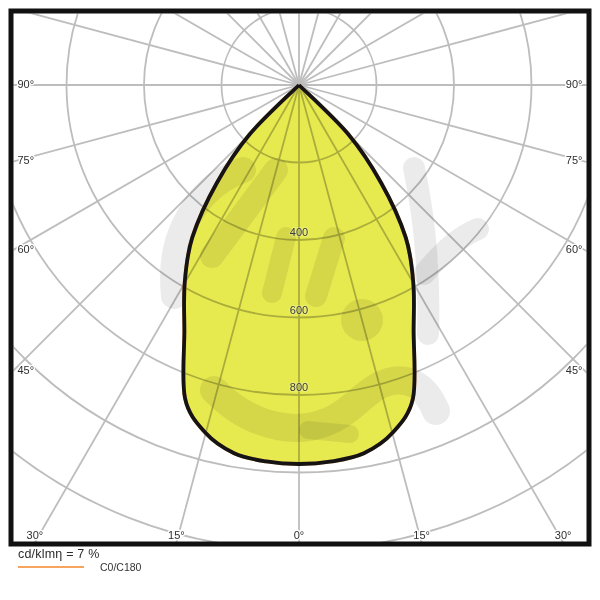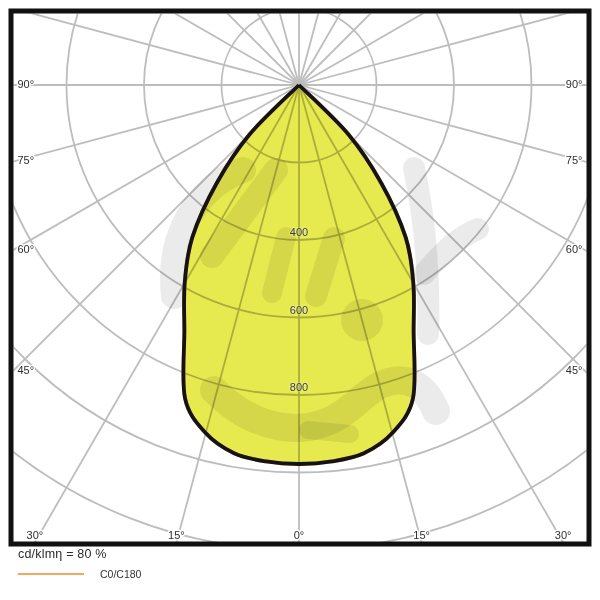--- a/index.html
+++ b/index.html
@@ -18,21 +18,21 @@
   .value-label{
     font-family:"Liberation Sans",sans-serif;
     font-size:11px;
     fill:#3a3a3a;
     paint-order:stroke;
     stroke:rgba(255,255,255,0.25);
     stroke-width:2px;
   }
   .legend{position:absolute;left:18px;top:547px;width:560px;}
   .legend-title{font-size:12.5px;color:#2b2b2b;letter-spacing:.2px;}
-  .legend-rows{margin-top:7px;}
+  .legend-rows{}
   .legend-row{display:flex;align-items:center;height:12px;margin-bottom:1px;}
   .legend-swatch{display:inline-block;width:66px;height:2px;margin-right:16px;background:#999;}
   .legend-label{font-size:10.5px;color:#333;}
 </style>
 </head>
 <body>
 
 <div class="stage">
 
   <svg id="chart-svg" width="600" height="600" viewBox="0 0 600 600">
@@ -103,21 +103,21 @@
         <text x="34.86225184574624" y="538.5" text-anchor="middle" class="tick-label">30°</text>
         <text x="176.41324446276138" y="538.5" text-anchor="middle" class="tick-label">15°</text>
         <text x="299" y="538.5" text-anchor="middle" class="tick-label">0°</text>
         <text x="421.5867555372386" y="538.5" text-anchor="middle" class="tick-label">15°</text>
         <text x="563.1377481542538" y="538.5" text-anchor="middle" class="tick-label">30°</text>
       </g>
     <rect x="11" y="11" width="578" height="533" fill="none" stroke="#111111" stroke-width="5"></rect>
   </svg>
 
   <div class="legend">
-    <div class="legend-title">cd/klmη = 80 %</div>
+    <div class="legend-title">cd/klmη = 7 %</div>
     <div class="legend-rows">
       <div class="legend-row">
         <span class="legend-swatch" style="background: rgb(247, 165, 94);"></span>
         <span class="legend-label">C0/C180</span>
       </div>
     </div>
   </div>
 
 </div>
 

